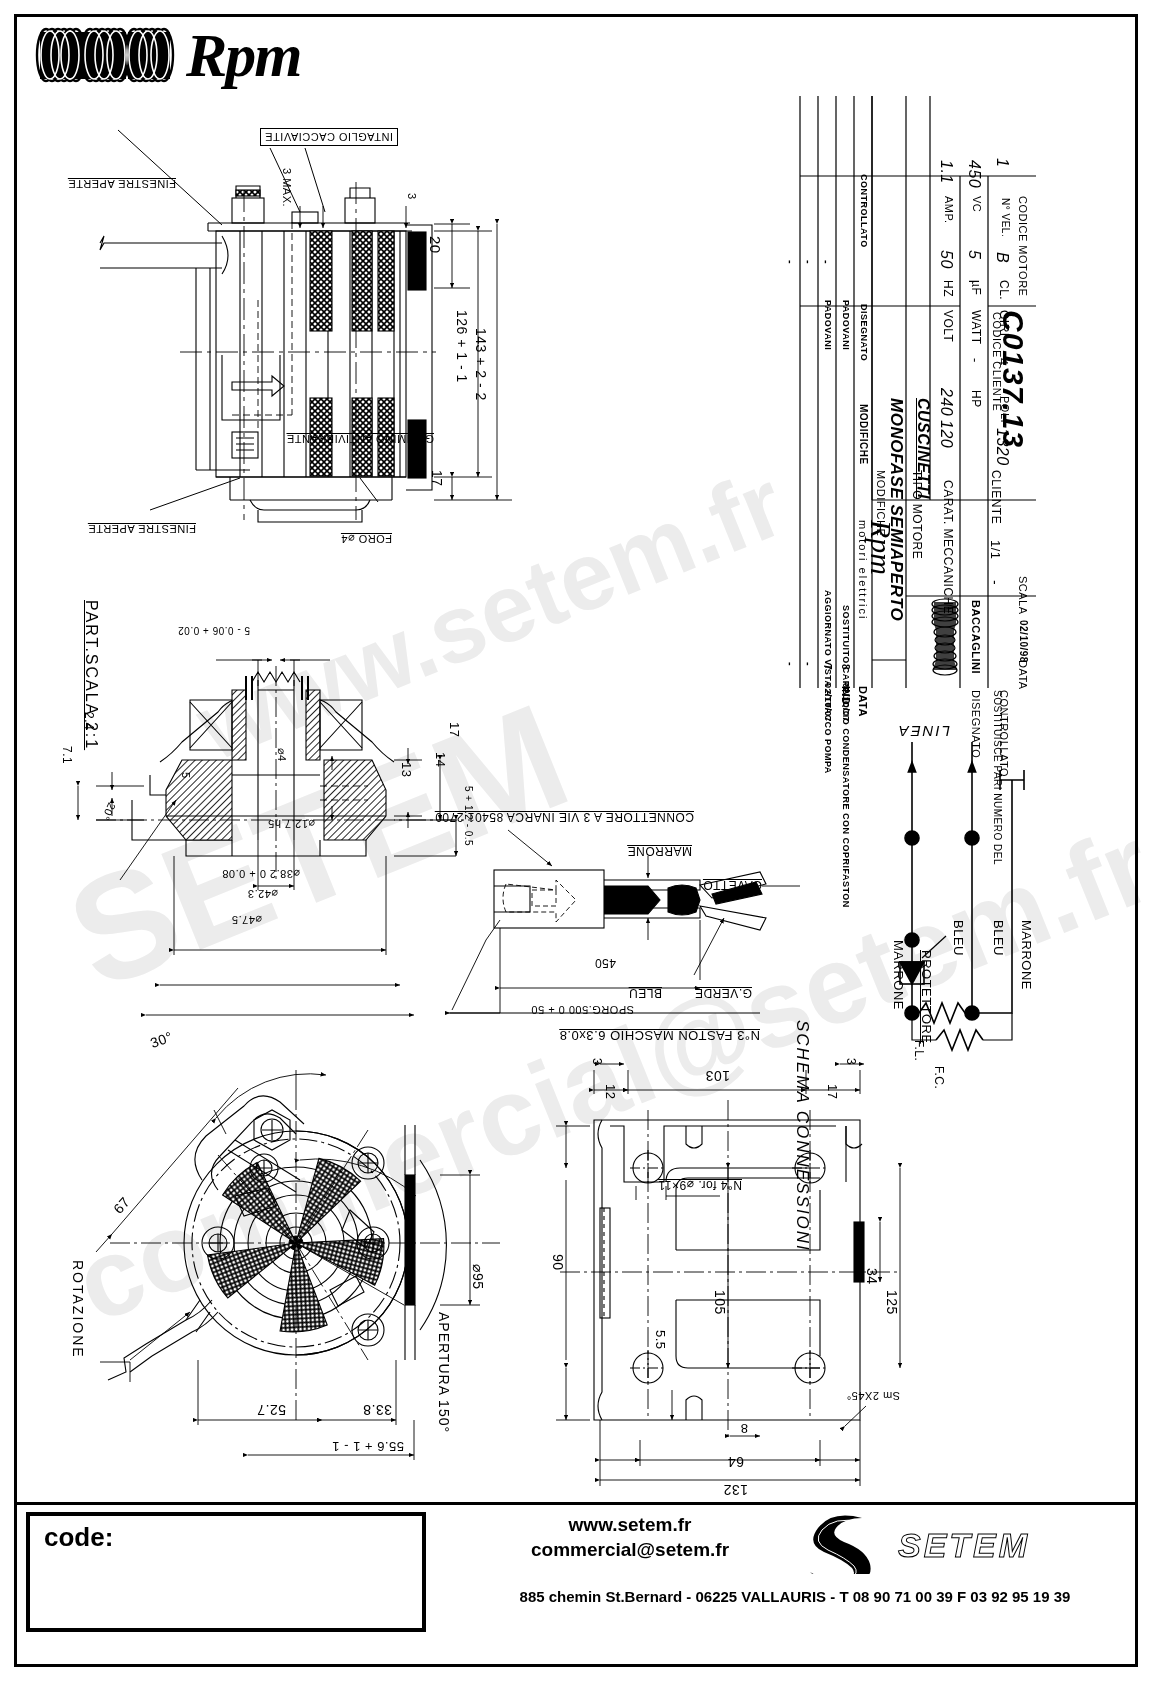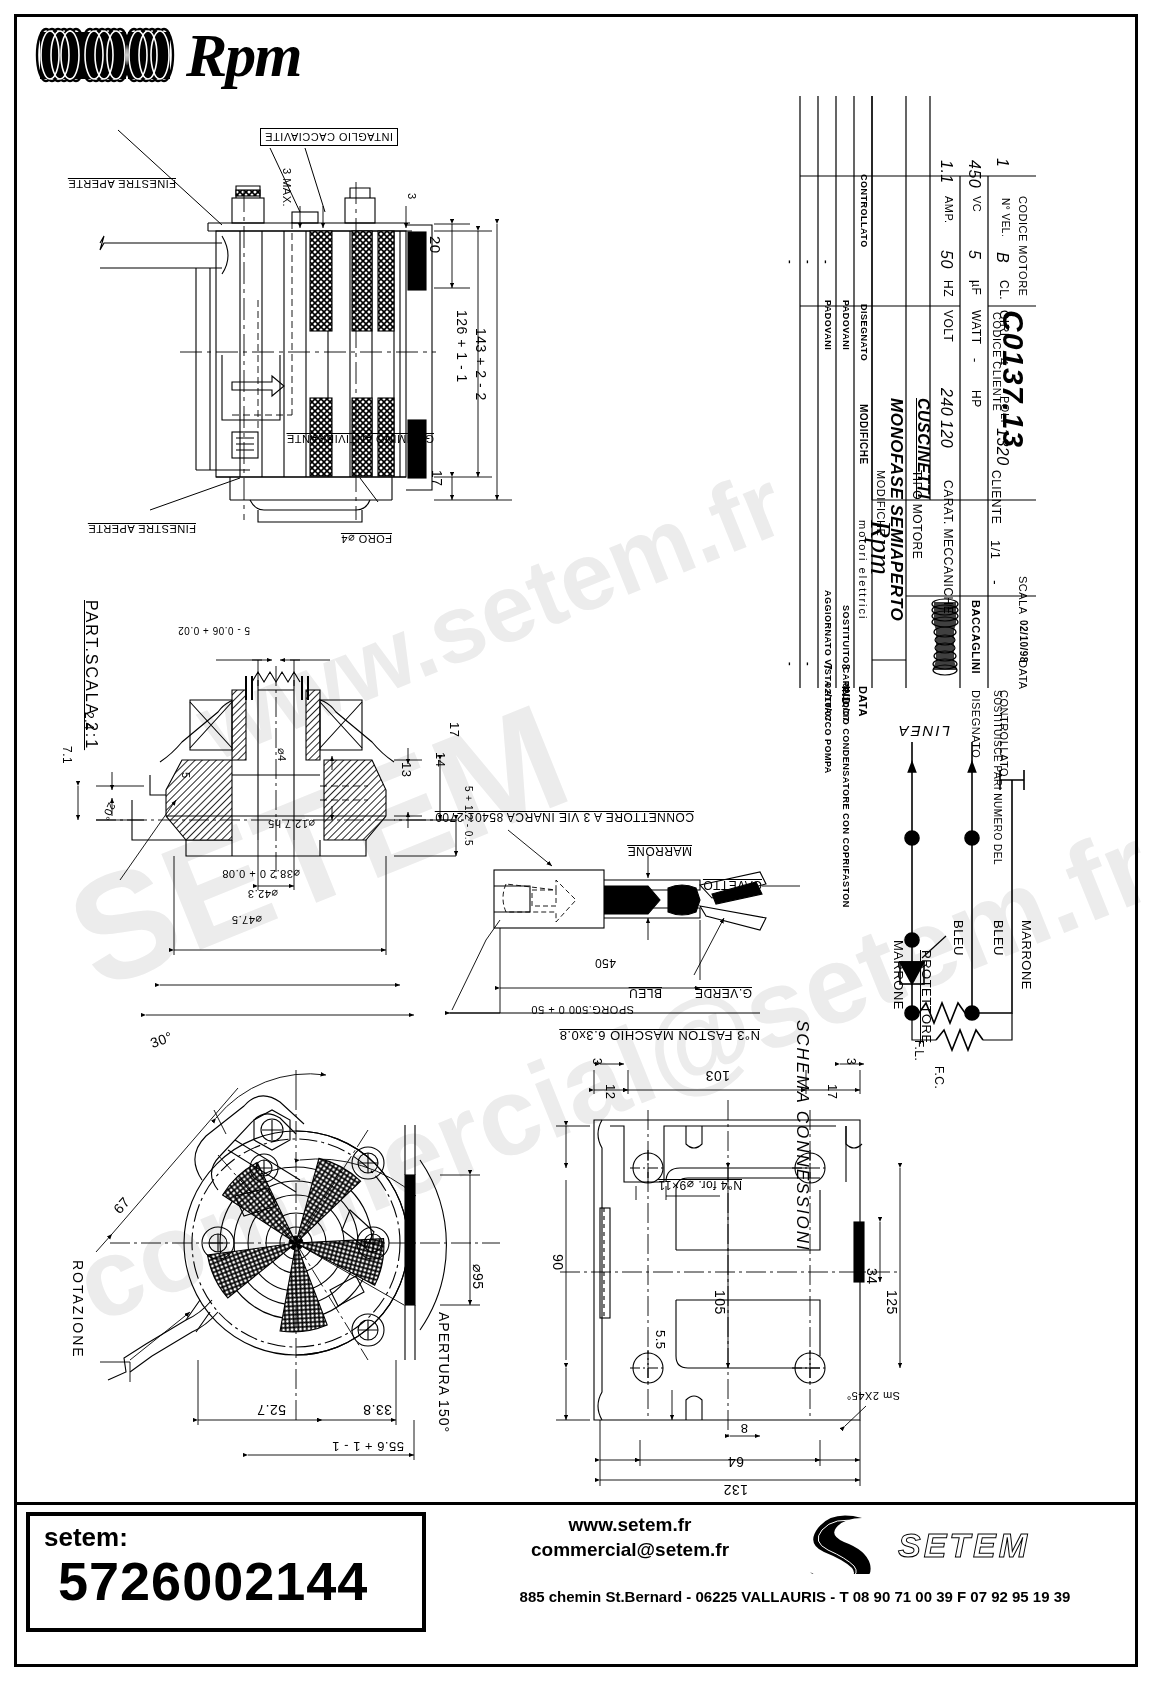--- a/index.html
+++ b/index.html
@@ -664,34 +664,33 @@
   <div class="t u r270" style="left:934px;top:950px;font-size:13px;">PROTETTORE</div>
   <div class="t r270" style="left:966px;top:920px;font-size:13px;">BLEU</div>
   <div class="t r270" style="left:1006px;top:920px;font-size:13px;">BLEU</div>
   <div class="t r270" style="left:1034px;top:920px;font-size:13px;">MARRONE</div>
   <div class="t r270" style="left:926px;top:1040px;font-size:12px;">F.L.</div>
   <div class="t r270" style="left:946px;top:1066px;font-size:12px;">F.C.</div>
 
   <div class="footer-rule"></div>
 
   <div class="codebox">
-    <div class="lbl">setem:</div>
-    <div class="num">5726002144</div>
+    <div class="lbl">code:</div>
   </div>
 
   <div class="site">
     <div>www.setem.fr</div>
     <div>commercial@setem.fr</div>
   </div>
 
   <div class="setem-logo">
     <span>
       <svg width="90" height="62" viewBox="0 0 90 62">
         <path d="M62 6 q-30 -8 -44 10 q-12 16 6 24 q20 8 28 16 q6 8 -6 10 q-20 4 -36 -6 q18 16 42 12 q22 -4 18 -20 q-4 -14 -26 -22 q-14 -6 -8 -14 q8 -10 26 -10 z" fill="#000"></path>
         <path d="M60 10 q-26 -6 -38 8 q-10 12 6 20 q18 8 26 16 q6 8 -4 12 q-16 6 -32 -2" fill="none" stroke="#fff" stroke-width="1"></path>
       </svg>
     </span>
     <span class="setem-word">SETEM</span>
   </div>
 
-  <div class="addr">885 chemin St.Bernard  -  06225 VALLAURIS  -  T 08 90 71 00 39   F 07 92 95 19 39</div>
+  <div class="addr">885 chemin St.Bernard  -  06225 VALLAURIS  -  T 08 90 71 00 39   F 03 92 95 19 39</div>
 
 </div>
 
 </body></html>

